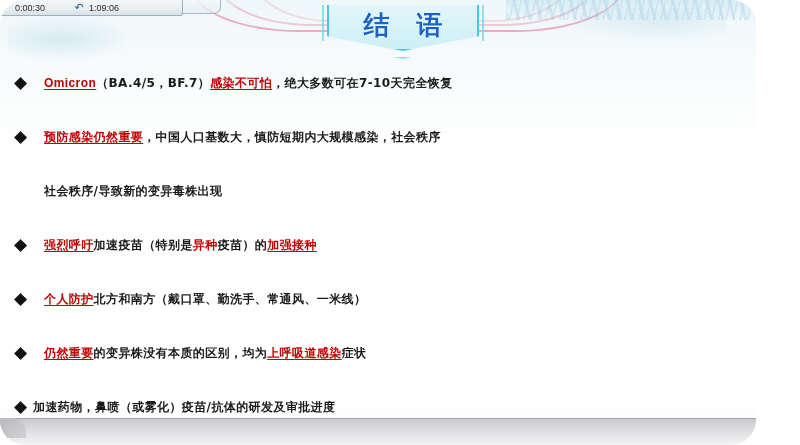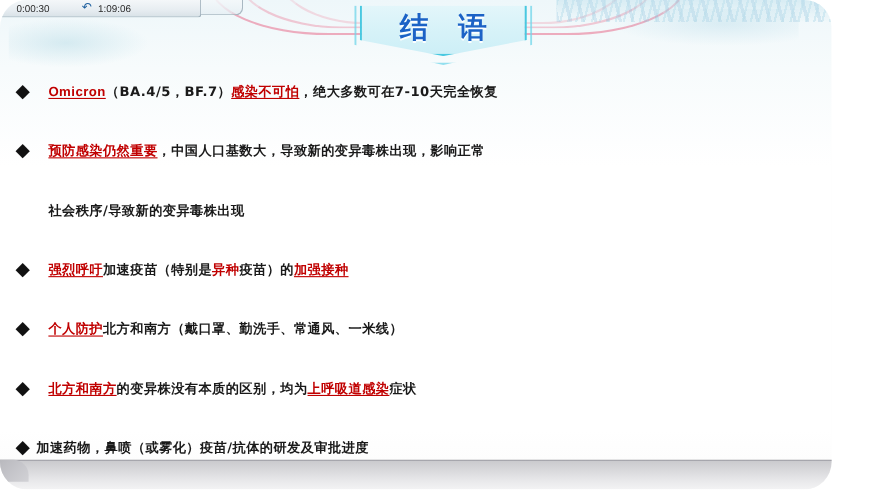--- a/index.html
+++ b/index.html
@@ -287,37 +287,37 @@
     <div class="banner-text">结 语</div>
   </div>
 
   <div class="body-list" id="bullet-container">
       <div class="bullet-row">
         <span class="bullet-mark">◆</span>
         <span class="bullet-text"><span class="em latin">Omicron</span><span>（BA.4/5，BF.7）</span><span class="em">感染不可怕</span><span>，绝大多数可在7-10天完全恢复</span></span>
       </div>
       <div class="bullet-row">
         <span class="bullet-mark">◆</span>
-        <span class="bullet-text"><span class="em">预防感染仍然重要</span><span>，中国人口基数大，导致新的变异毒株出现，影响正常</span></span>
+        <span class="bullet-text"><span class="em">预防感染仍然重要</span><span>，中国人口基数大，慎防短期内大规模感染，社会秩序</span></span>
       </div>
       <div class="bullet-row">
         <span class="bullet-mark blank"></span>
         <span class="bullet-text"><span>社会秩序/导致新的变异毒株出现</span></span>
       </div>
       <div class="bullet-row">
         <span class="bullet-mark">◆</span>
         <span class="bullet-text"><span class="em">强烈呼吁</span><span>加速疫苗（特别是</span><span class="em-plain">异种</span><span>疫苗）的</span><span class="em">加强接种</span></span>
       </div>
       <div class="bullet-row">
         <span class="bullet-mark">◆</span>
         <span class="bullet-text"><span class="em">个人防护</span><span>北方和南方（戴口罩、勤洗手、常通风、一米线）</span></span>
       </div>
       <div class="bullet-row">
         <span class="bullet-mark">◆</span>
-        <span class="bullet-text"><span class="em">北方和南方</span><span>的变异株没有本质的区别，均为</span><span class="em">上呼吸道感染</span><span>症状</span></span>
+        <span class="bullet-text"><span class="em">仍然重要</span><span>的变异株没有本质的区别，均为</span><span class="em">上呼吸道感染</span><span>症状</span></span>
       </div>
       <div class="bullet-row tight">
         <span class="bullet-mark snug">◆</span>
         <span class="bullet-text"><span>加速药物，鼻喷（或雾化）疫苗/抗体的研发及审批进度</span></span>
       </div>
     </div>
 
   <div class="topbar-round"></div>
   <div class="player-topbar">
     <span class="time-elapsed">0:00:30</span>

